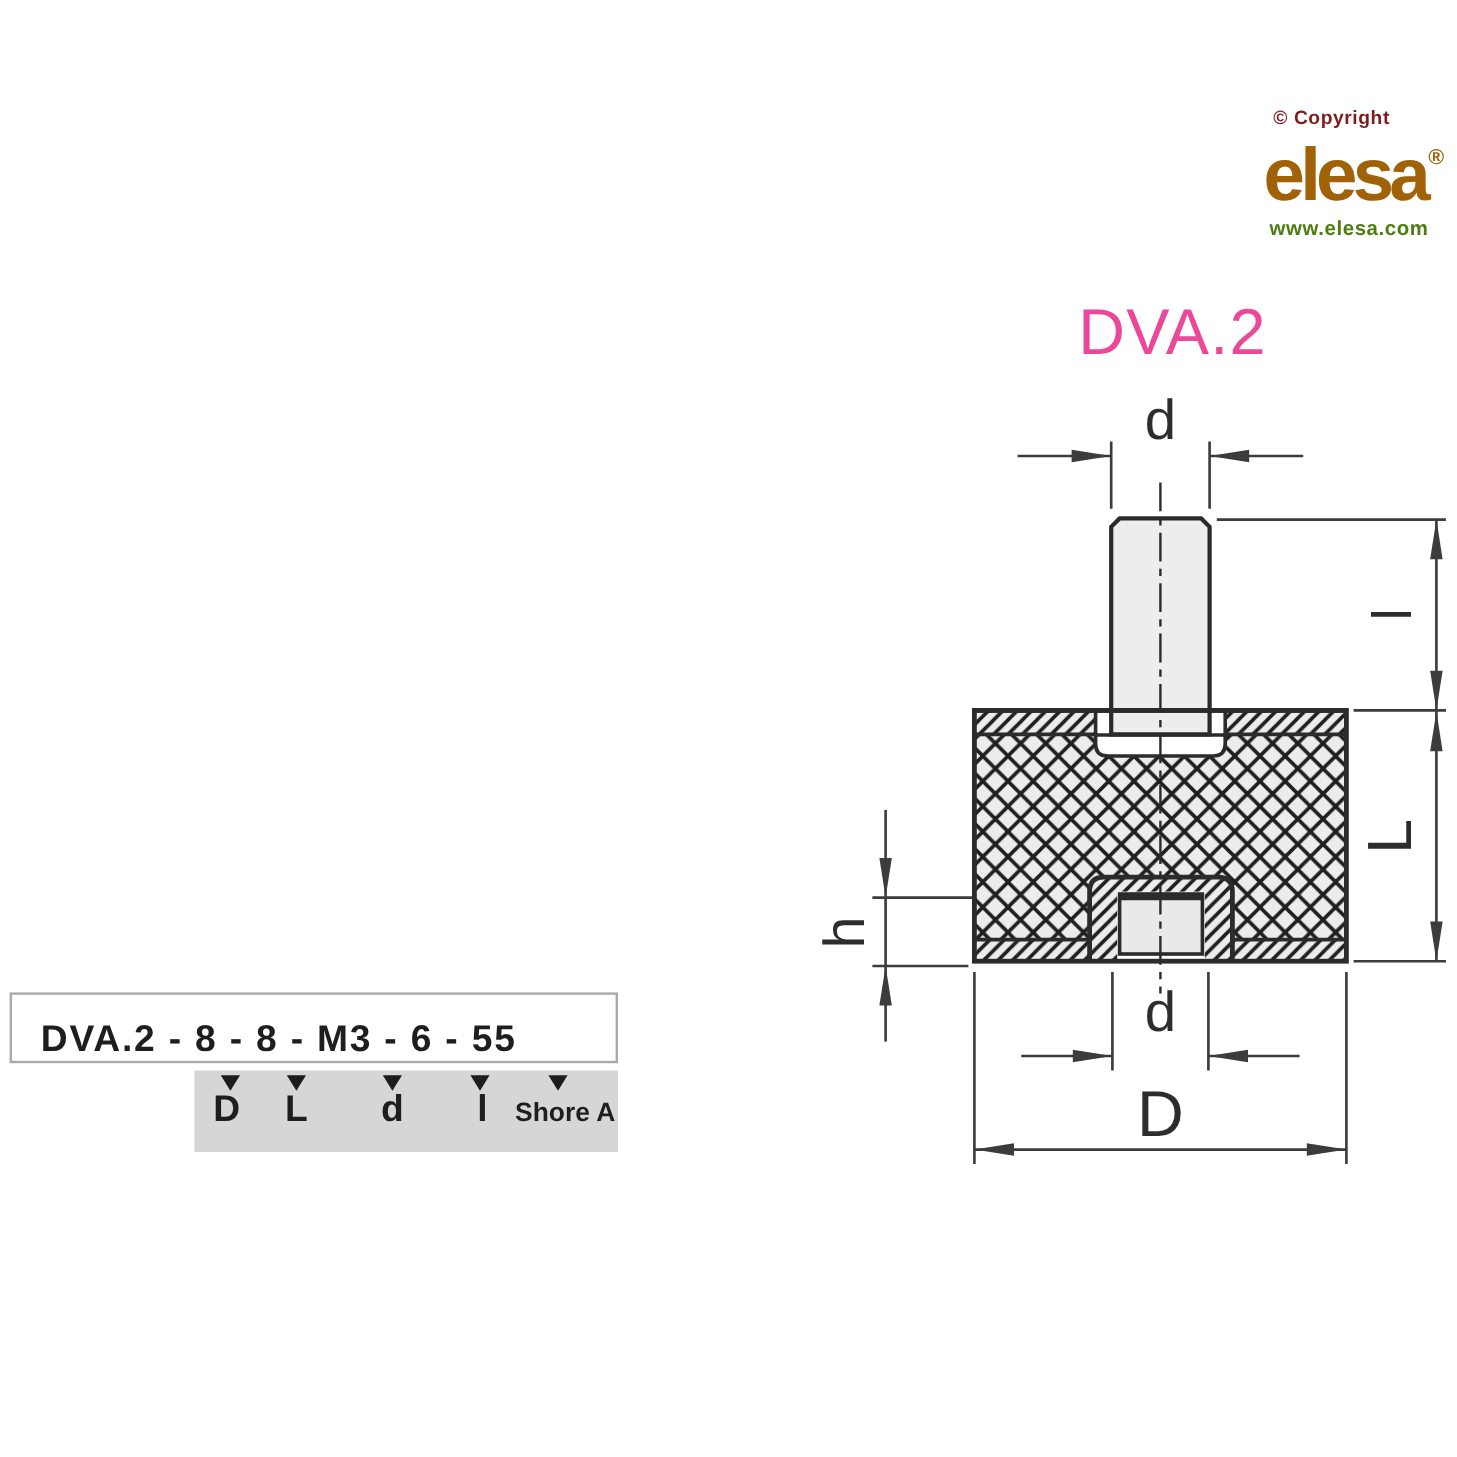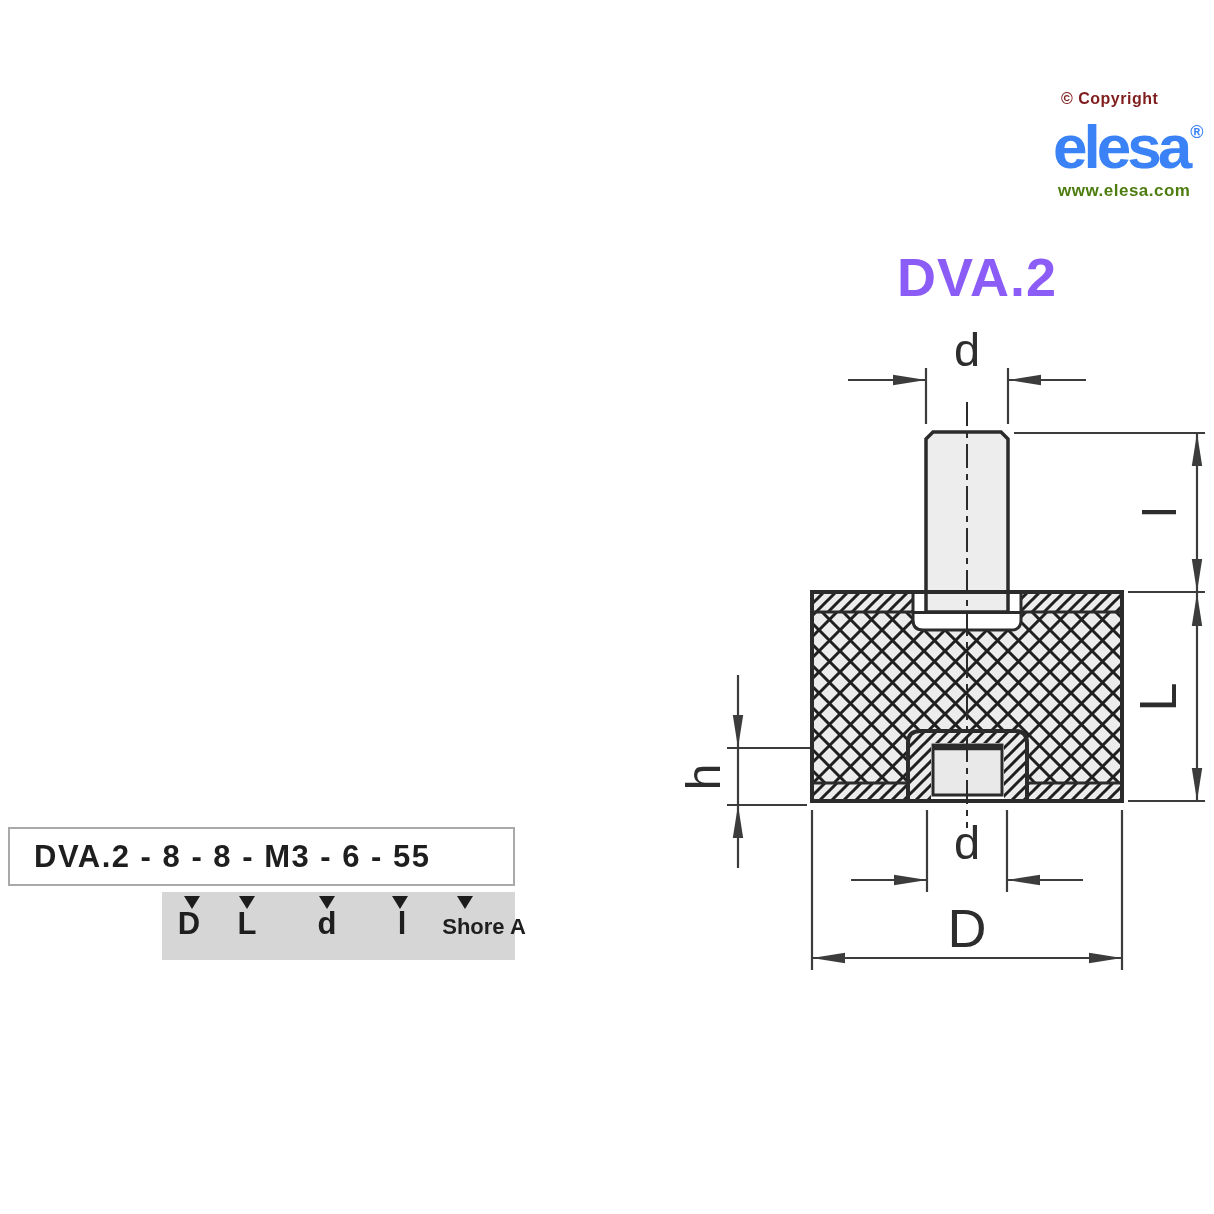--- a/index.html
+++ b/index.html
@@ -3,31 +3,31 @@
 <meta charset="utf-8">
 <style>
   html,body{margin:0;padding:0;}
   body{
     width:1214px;height:1214px;position:relative;background:#ffffff;
     font-family:"Liberation Sans", sans-serif;overflow:hidden;
   }
   .abs{position:absolute;}
   
   .copyright{left:1061px;top:90px;font-size:16px;font-weight:700;color:#7f1d1d;letter-spacing:.5px;}
-  .wordmark{left:1053px;top:116px;font-size:62px;font-weight:700;color:#3b82f6;letter-spacing:-4px;line-height:1;}
+  .wordmark{left:1053px;top:116px;font-size:62px;font-weight:700;color:#a16207;letter-spacing:-4px;line-height:1;}
   .wordmark sup{font-size:18px;letter-spacing:0;vertical-align:30px;margin-left:2px;}
   .website{left:1058px;top:181px;font-size:17px;font-weight:700;color:#4d7c0f;letter-spacing:.5px;}
   
-  .title{left:872px;top:246px;width:210px;text-align:center;font-size:54px;font-weight:700;color:#8b5cf6;letter-spacing:1px;}
+  .title{left:872px;top:246px;width:210px;text-align:center;font-size:54px;font-weight:400;color:#ec4899;letter-spacing:1px;}
   
   .drawing{left:0;top:0;}
   
   .code-box{
     left:8px;top:827px;width:507px;height:59px;background:#ffffff;
-    border:2px solid #a9a9a9;box-sizing:border-box;display:flex;align-items:center;
+    border:2px solid #a9a9a9;box-sizing:border-box;display:flex;align-items:flex-end;
   }
   .code-text{margin-left:24px;font-size:31px;font-weight:700;color:#1e1e1e;letter-spacing:1.5px;white-space:pre;}
   .legend-box{left:162px;top:892px;width:353px;height:68px;background:#d6d6d6;}
   .tri{
     width:0;height:0;border-left:8px solid transparent;border-right:8px solid transparent;
     border-top:13px solid #1c1c1c;transform:translateX(-50%);top:896px;
   }
   .legend-label{top:906px;transform:translateX(-50%);font-size:31px;font-weight:700;color:#1e1e1e;}
   .legend-label.small{top:914px;font-size:22px;}
 </style>
@@ -149,13 +149,13 @@
 <div class="abs tri" style="left:192px;"></div>
 <div class="abs tri" style="left:247px;"></div>
 <div class="abs tri" style="left:327px;"></div>
 <div class="abs tri" style="left:400px;"></div>
 <div class="abs tri" style="left:465px;"></div>
 
 <span class="abs legend-label" style="left:189px;">D</span>
 <span class="abs legend-label" style="left:247px;">L</span>
 <span class="abs legend-label" style="left:327px;">d</span>
 <span class="abs legend-label" style="left:402px;">l</span>
-<span class="abs legend-label small" style="left:484px;">Shore A</span>
+<span class="abs legend-label small" style="left:471px;">Shore A</span>
 
 </body></html>

